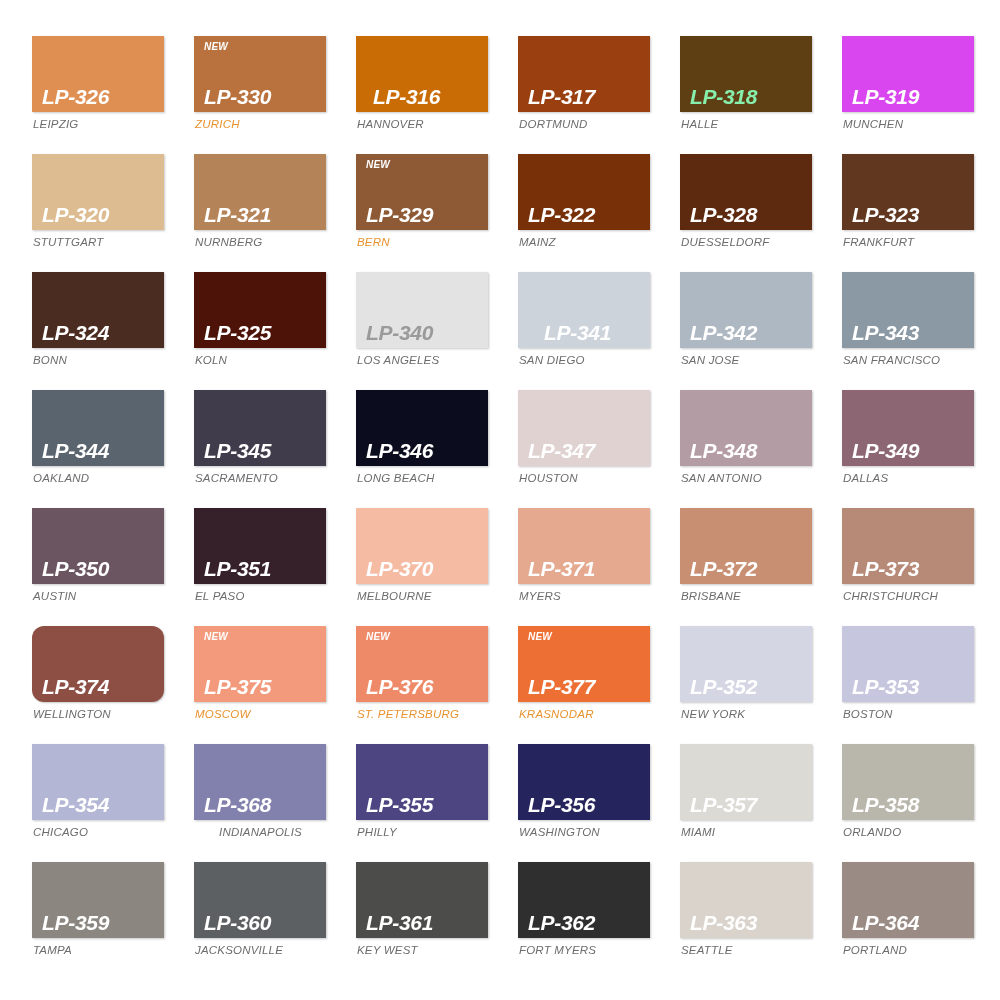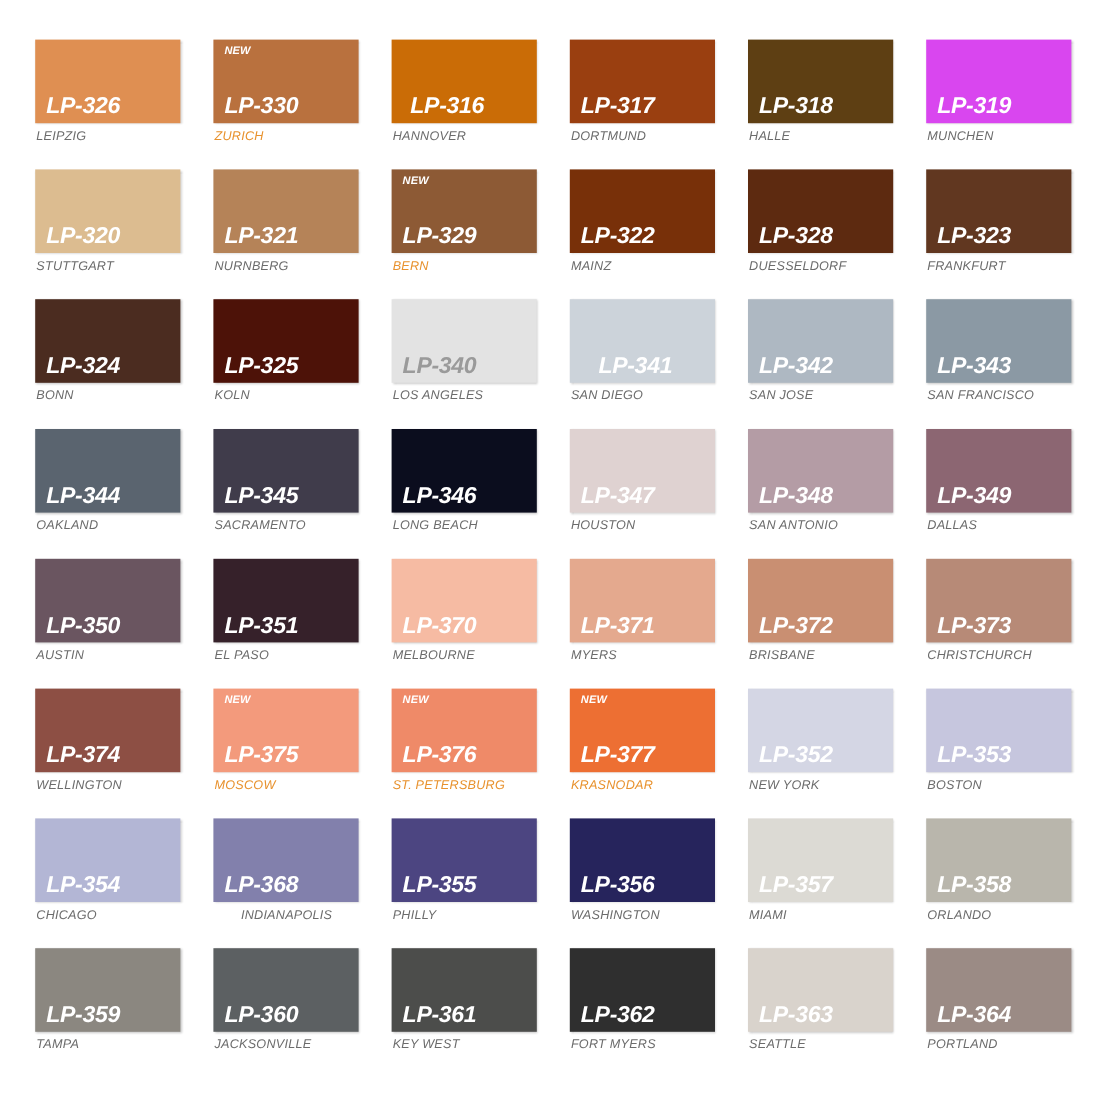--- a/index.html
+++ b/index.html
@@ -107,21 +107,21 @@
         <div class="chip-name" style="color: rgb(108, 108, 108);">HANNOVER</div>
       </div>
       <div class="swatch-cell">
         <div class="swatch-chip" style="background-color: rgb(154, 63, 16);">
           <div class="chip-code" style="color: rgb(255, 255, 255);">LP-317</div>
         </div>
         <div class="chip-name" style="color: rgb(108, 108, 108);">DORTMUND</div>
       </div>
       <div class="swatch-cell">
         <div class="swatch-chip" style="background-color: rgb(94, 63, 19);">
-          <div class="chip-code" style="color: #ffffff;">LP-318</div>
+          <div class="chip-code" style="color: #86efac;">LP-318</div>
         </div>
         <div class="chip-name" style="color: rgb(108, 108, 108);">HALLE</div>
       </div>
       <div class="swatch-cell">
         <div class="swatch-chip" style="background-color: #d946ef;">
           <div class="chip-code" style="color: rgb(255, 255, 255);">LP-319</div>
         </div>
         <div class="chip-name" style="color: rgb(108, 108, 108);">MUNCHEN</div>
       </div>
     </div>
@@ -273,21 +273,21 @@
       </div>
       <div class="swatch-cell">
         <div class="swatch-chip" style="background-color: rgb(183, 138, 119);">
           <div class="chip-code" style="color: rgb(255, 255, 255);">LP-373</div>
         </div>
         <div class="chip-name" style="color: rgb(108, 108, 108);">CHRISTCHURCH</div>
       </div>
     </div>
     <div class="swatch-row">
       <div class="swatch-cell">
-        <div class="swatch-chip" style="background-color: rgb(141, 79, 68);">
+        <div class="swatch-chip" style="background-color: rgb(141, 79, 68); border-radius: 12px;">
           <div class="chip-code" style="color: rgb(255, 255, 255);">LP-374</div>
         </div>
         <div class="chip-name" style="color: rgb(108, 108, 108);">WELLINGTON</div>
       </div>
       <div class="swatch-cell">
         <div class="swatch-chip" style="background-color: rgb(243, 154, 124);">
           <div class="new-badge">NEW</div>
           <div class="chip-code" style="color: rgb(255, 255, 255);">LP-375</div>
         </div>
         <div class="chip-name" style="color: rgb(232, 146, 46);">MOSCOW</div>

